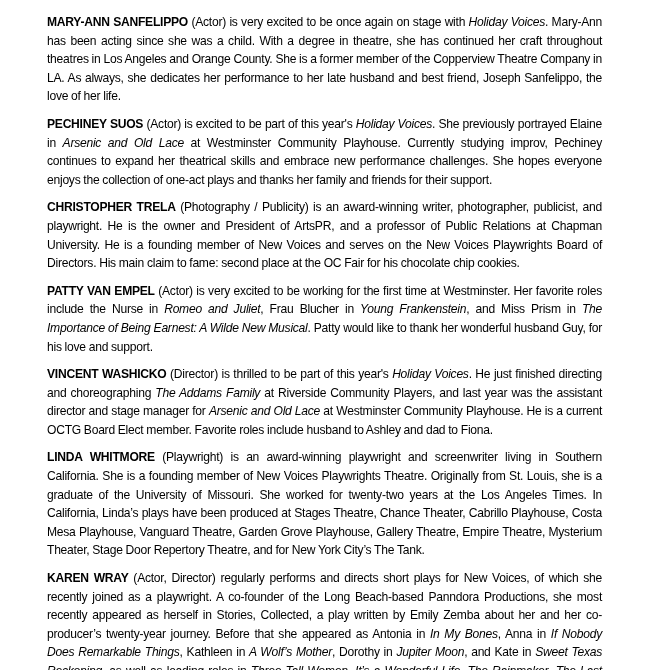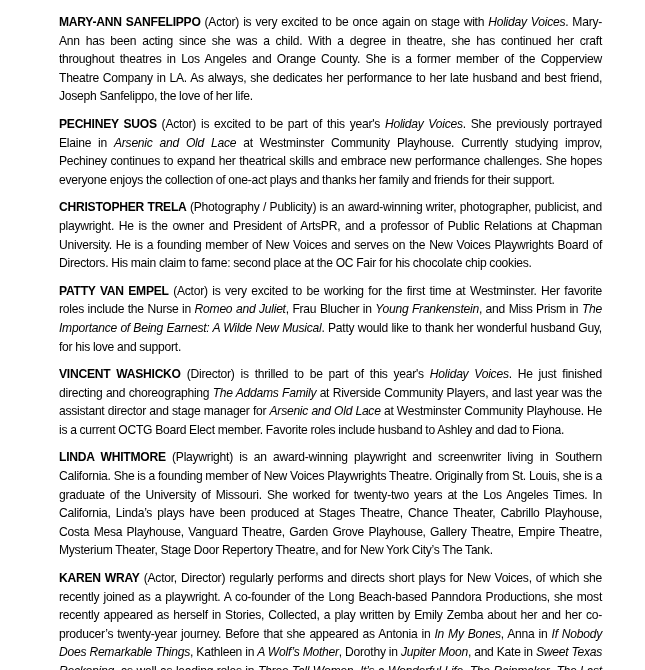--- a/index.html
+++ b/index.html
@@ -15,21 +15,21 @@
       color: #000000;
       font-family: "Liberation Sans", sans-serif;
     }
     .page {
       position: absolute;
       left: 43px;
       top: 13px;
       width: 559px;
     }
     .bio {
-      margin: 0 0 9px 16px;
+      margin: 0 0 9px 4px;
       font-size: 12.1px;
       line-height: 18.6px;
       text-align: justify;
       letter-spacing: -0.25px;
       word-spacing: -0.2px;
     }
     .bio .name {
       font-weight: bold;
     }
     .bio i {

